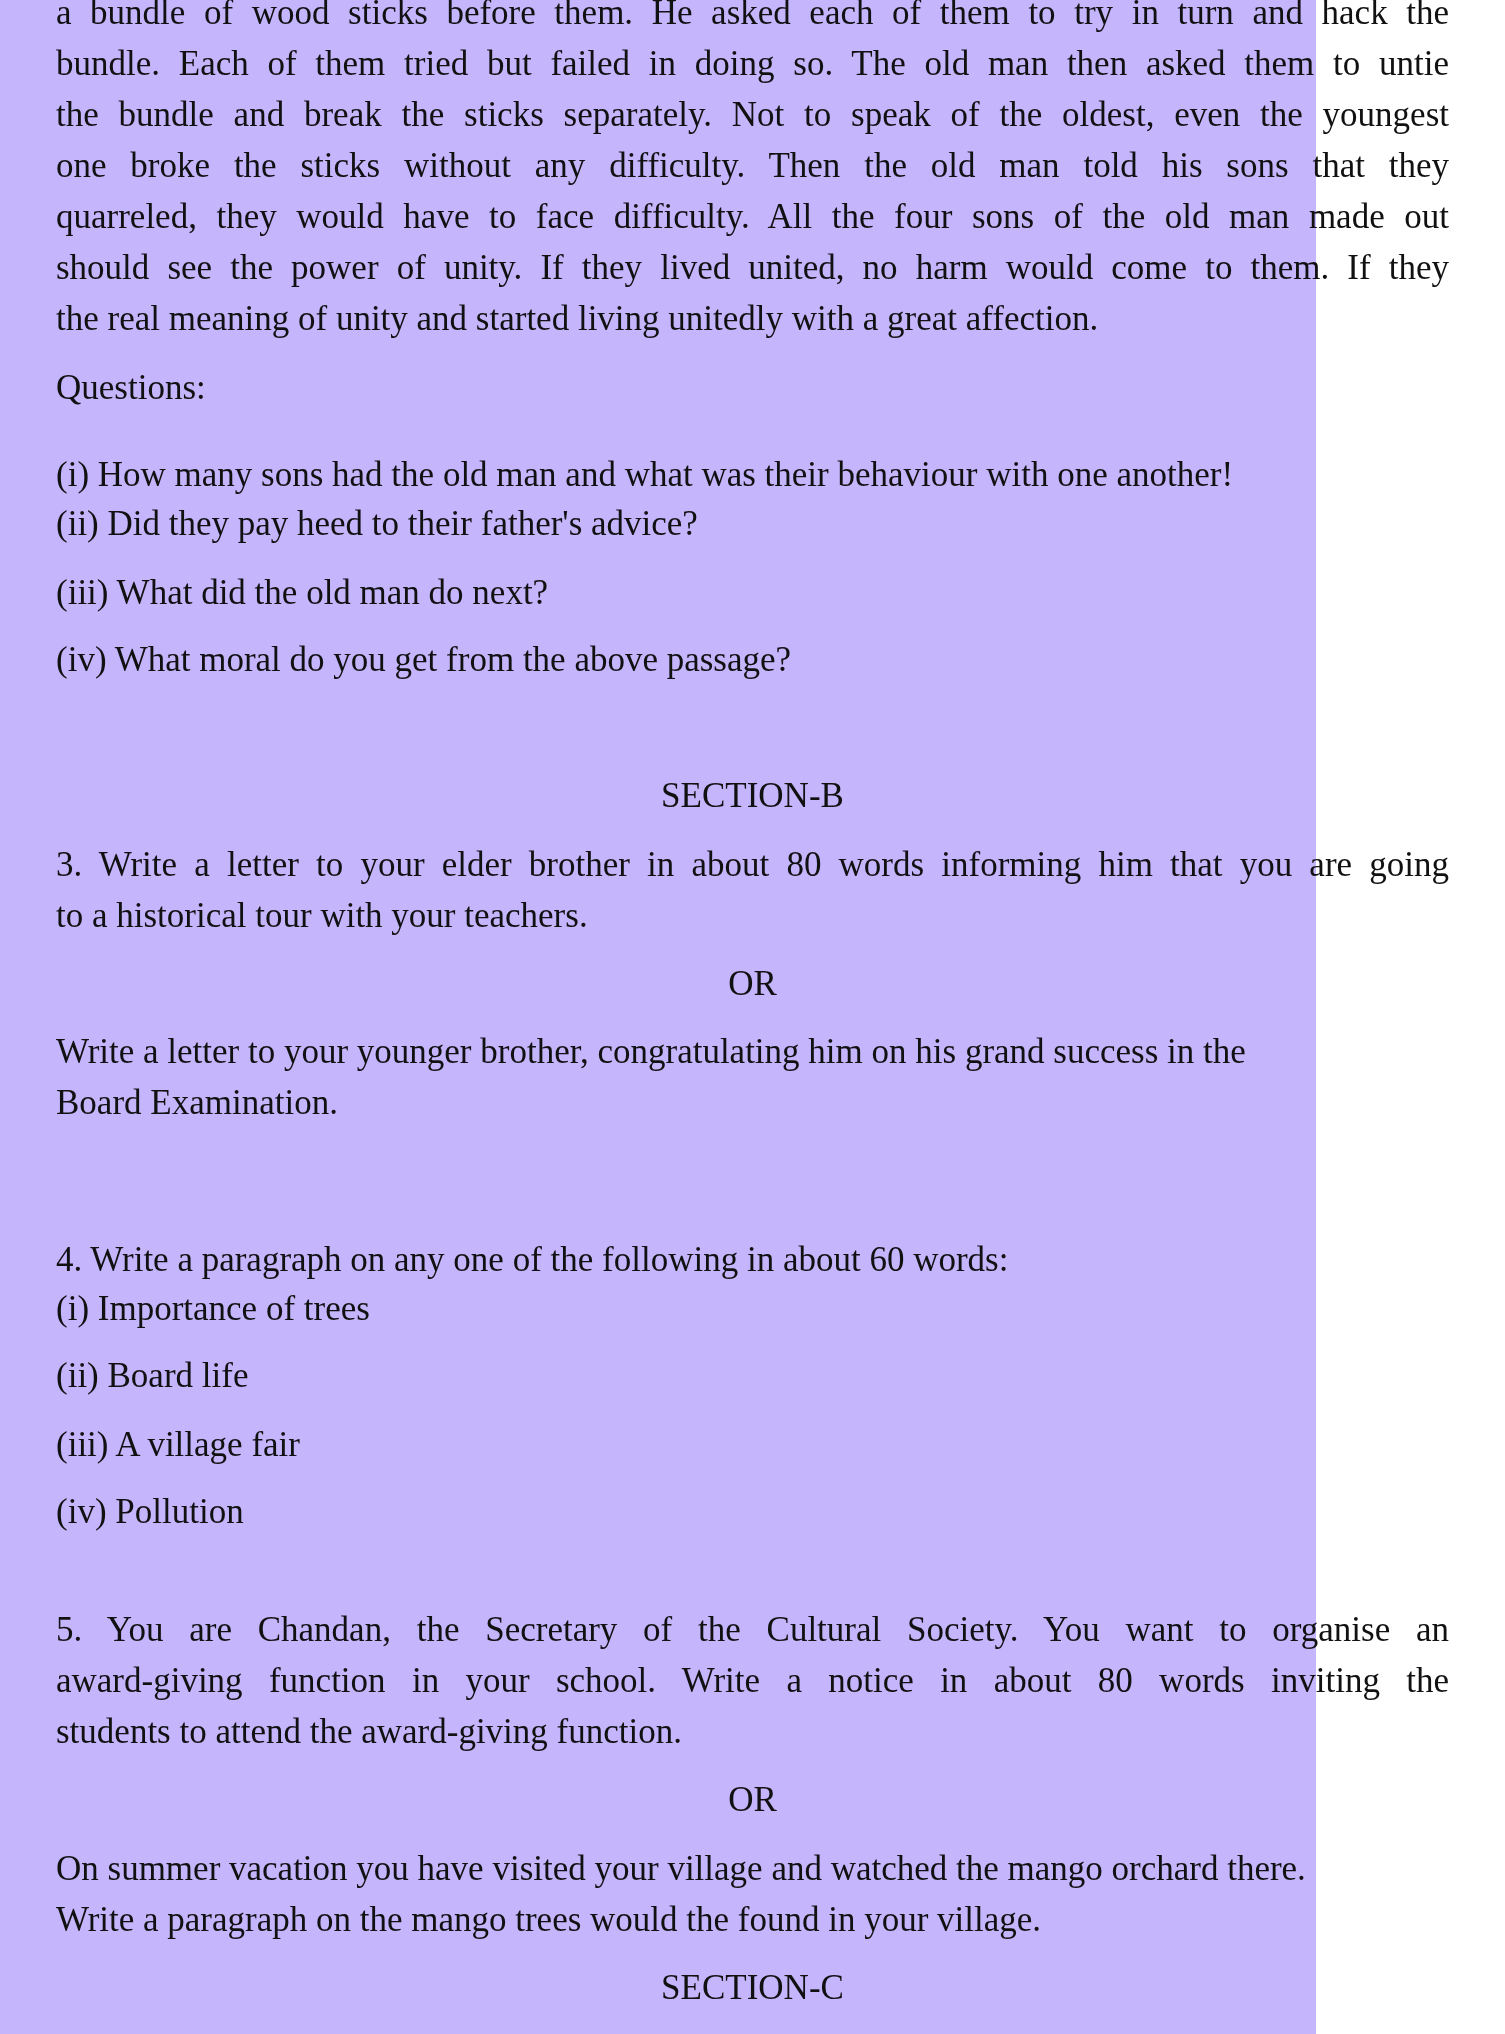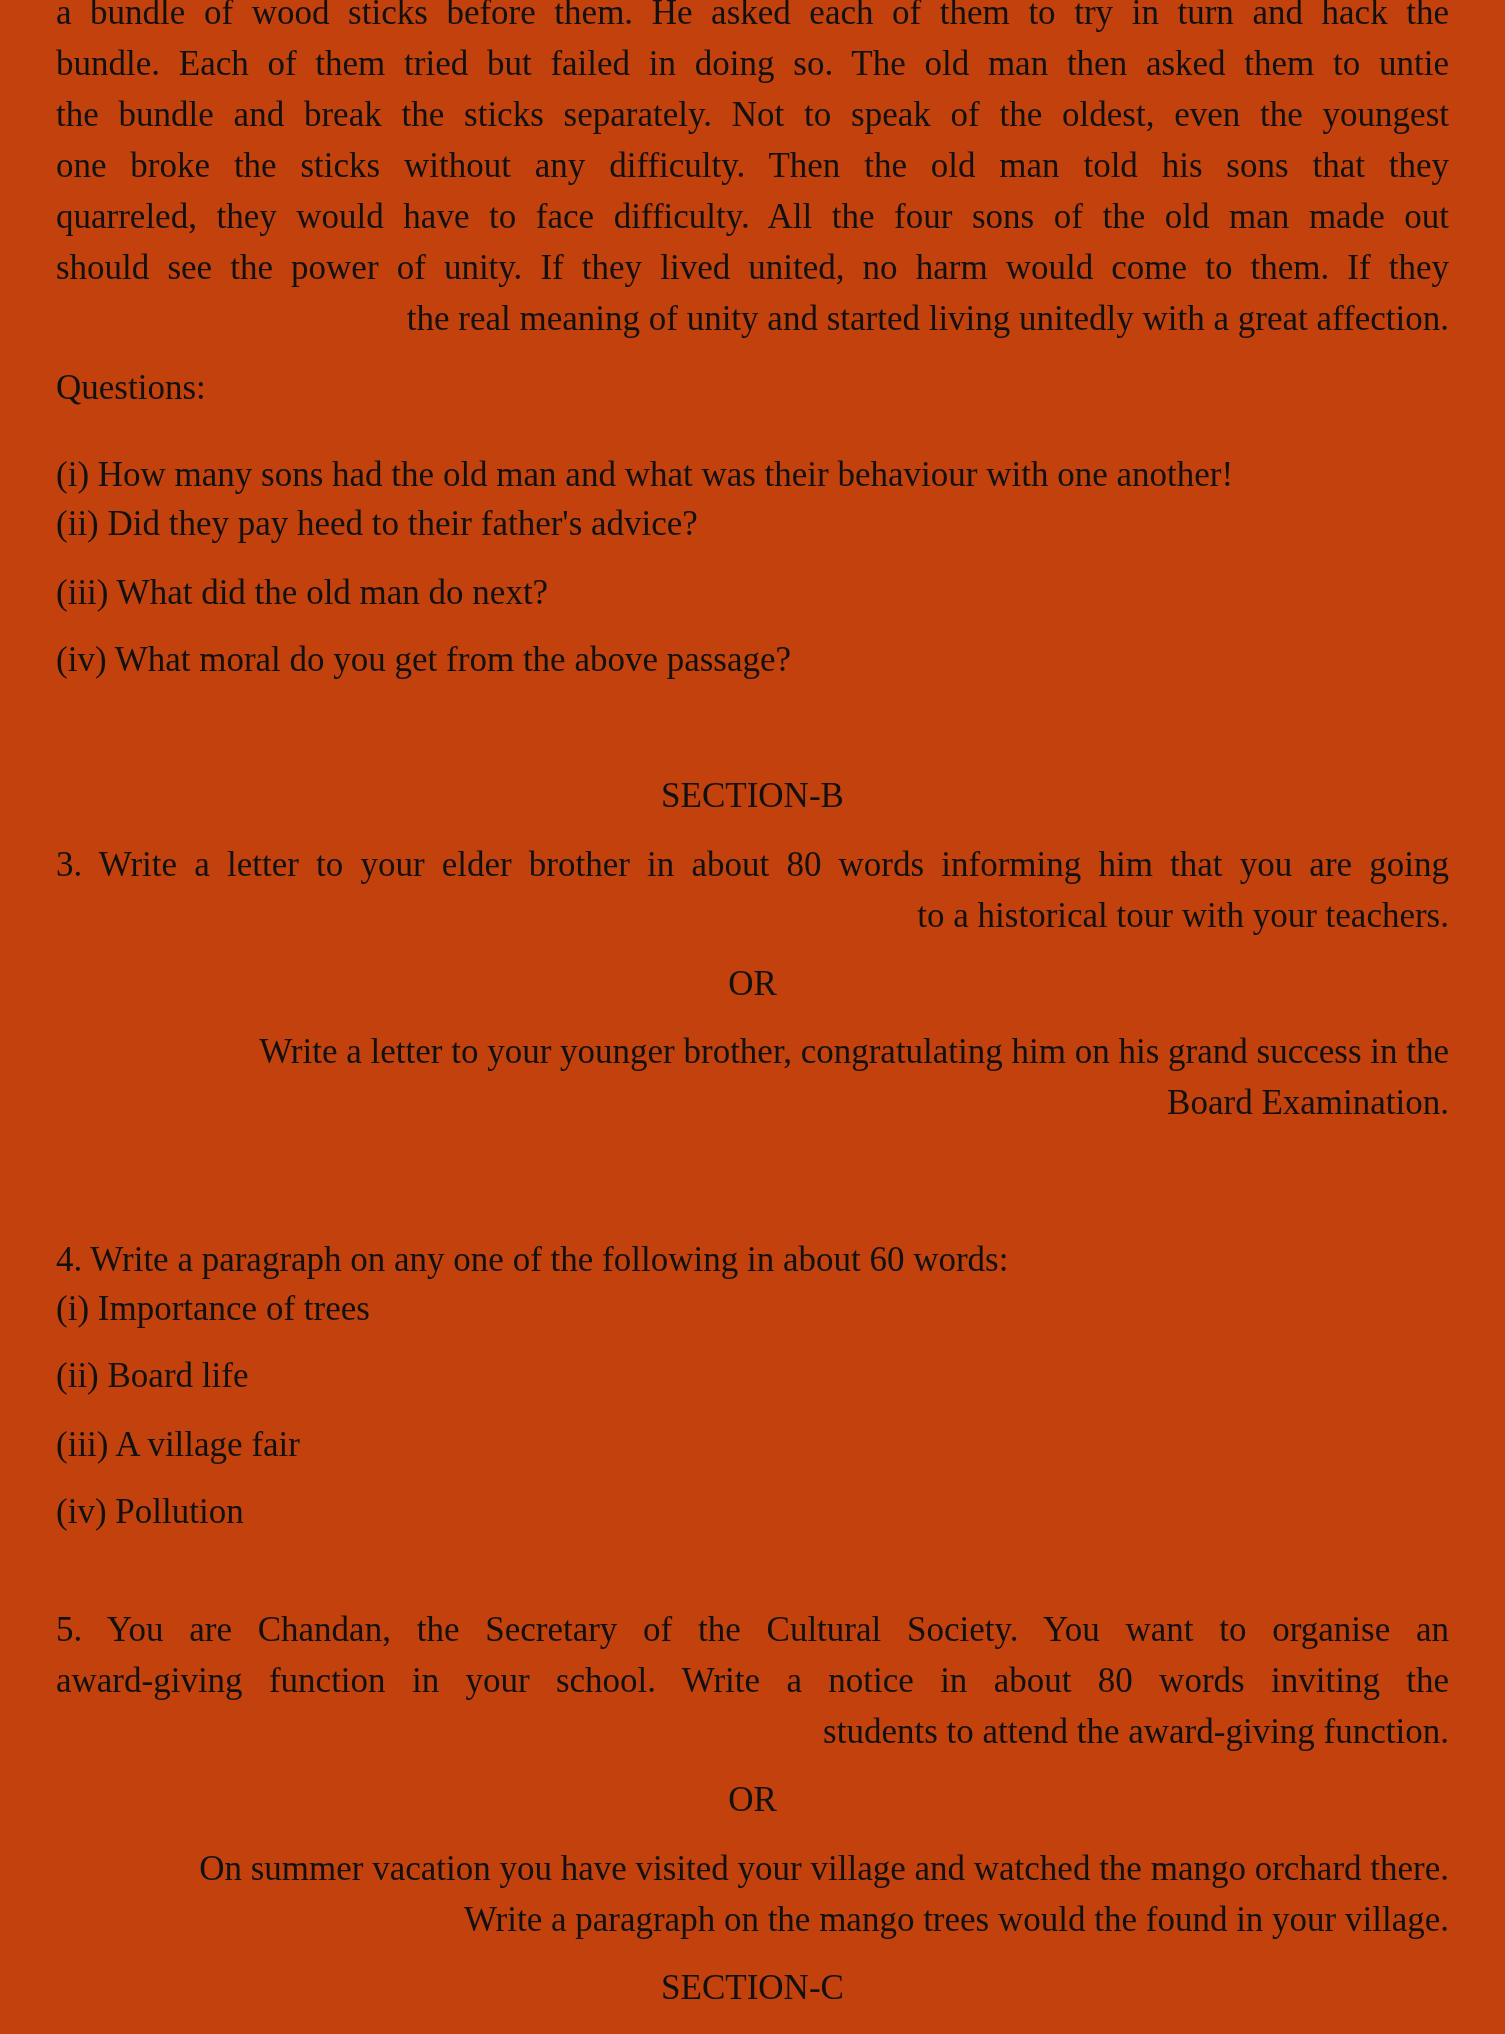--- a/index.html
+++ b/index.html
@@ -12,43 +12,43 @@
     height: 2034px;
     position: relative;
     overflow: hidden;
     font-family: "Liberation Serif", "DejaVu Serif", serif;
     color: #111111;
     font-size: 35px;
   }
   .page {
     position: absolute;
     left: 0; top: 0;
-    width: 1505px;
+    width: 1316px;
     height: 2034px;
-    background: #c2410c;
+    background: #c4b5fd;
   }
   .blk {
     position: absolute;
     left: 56px;
     width: 1393px;
     line-height: 51px;
     margin: 0;
     white-space: normal;
   }
   .center {
     text-align: center;
   }
   .jl {
     display: block;
     text-align: justify;
     text-align-last: justify;
   }
   .ll {
     display: block;
-    text-align: right;
+    text-align: left;
   }
 </style>
 </head>
 <body>
 
 <div class="page">
 
   <div class="blk" style="top:-13px;">
     <span class="jl">a bundle of wood sticks before them. He asked each of them to try in turn and hack the</span>
     <span class="jl">bundle. Each of them tried but failed in doing so. The old man then asked them to untie</span>

